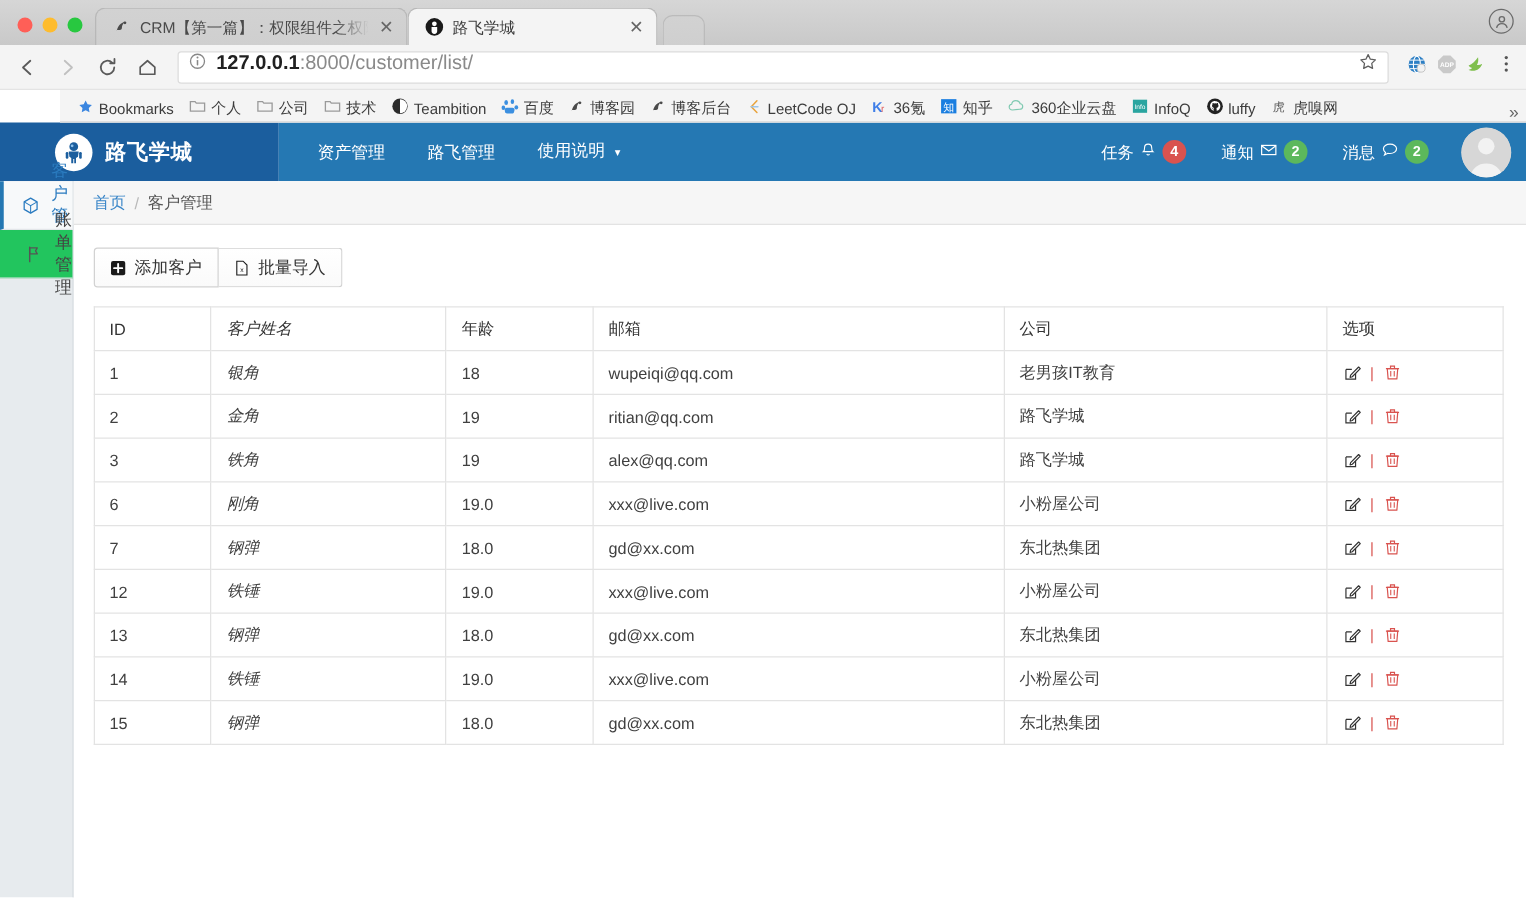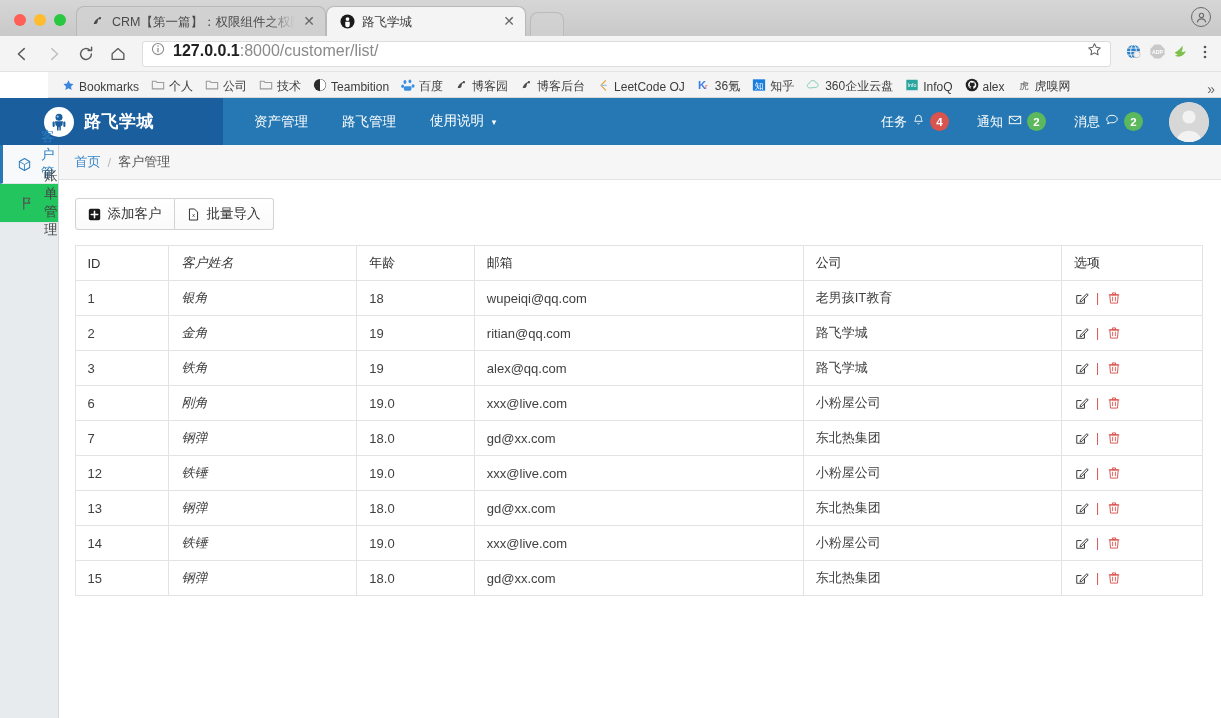--- a/index.html
+++ b/index.html
@@ -445,21 +445,21 @@
       </span>
       <span class="bm-label">InfoQ</span>
     </div>
     <div class="bm">
       <span>
         <svg width="14" height="14" viewBox="0 0 16 16">
             <circle cx="8" cy="8" r="7.2" fill="#222"></circle>
             <path d="M8 3.2c-2.5 0-4.5 2-4.5 4.5 0 2 1.3 3.7 3.1 4.3.2 0 .3-.1.3-.3v-.9c-1.2.3-1.5-.5-1.5-.5-.2-.5-.5-.7-.5-.7-.4-.3 0-.3 0-.3.5 0 .7.5.7.5.4.7 1.1.5 1.4.4 0-.3.2-.5.3-.6-1-.1-2-.5-2-2.2 0-.5.2-.9.5-1.2 0-.1-.2-.6 0-1.2 0 0 .4-.1 1.3.5a4.3 4.3 0 0 1 2.3 0c.9-.6 1.3-.5 1.3-.5.2.6 0 1.1 0 1.2.3.3.5.7.5 1.2 0 1.7-1 2.1-2 2.2.2.1.3.4.3.9v1.4c0 .2.1.3.3.3 1.8-.6 3.1-2.3 3.1-4.3 0-2.5-2-4.5-4.5-4.5z" fill="#fff"></path>
           </svg>
       </span>
-      <span class="bm-label">alex</span>
+      <span class="bm-label">luffy</span>
     </div>
     <div class="bm">
       <span>
         <svg width="14" height="14" viewBox="0 0 16 16">
             <text x="8" y="12.5" font-size="11" fill="#555" text-anchor="middle" font-family="Liberation Sans, sans-serif">虎</text>
           </svg>
       </span>
       <span class="bm-label">虎嗅网</span>
     </div>
     <span class="bm-overflow">»</span>

